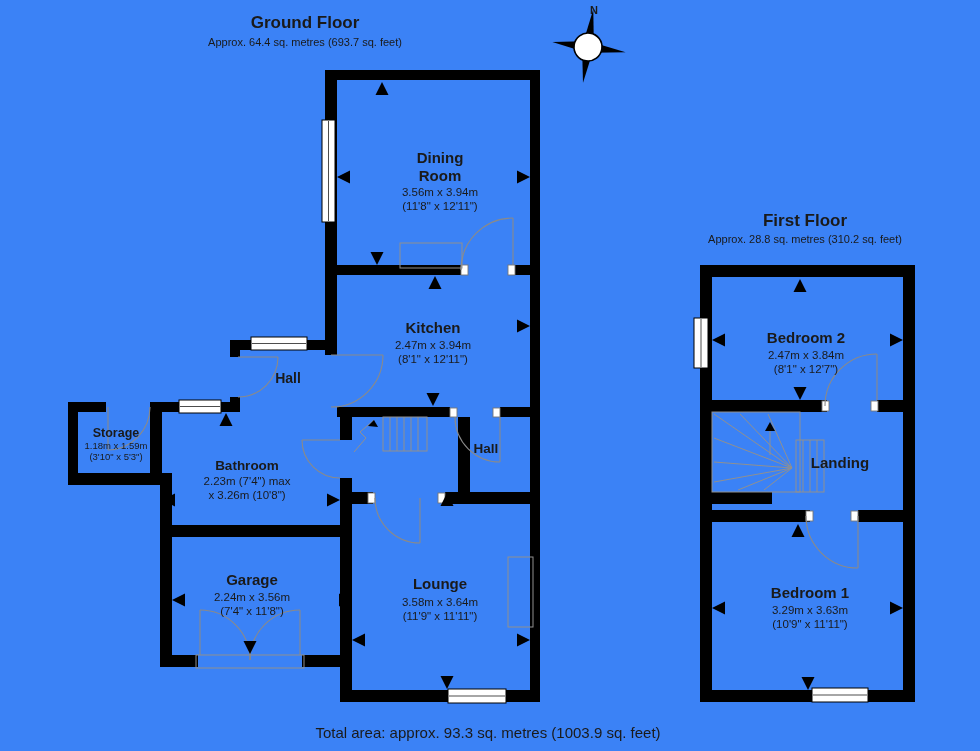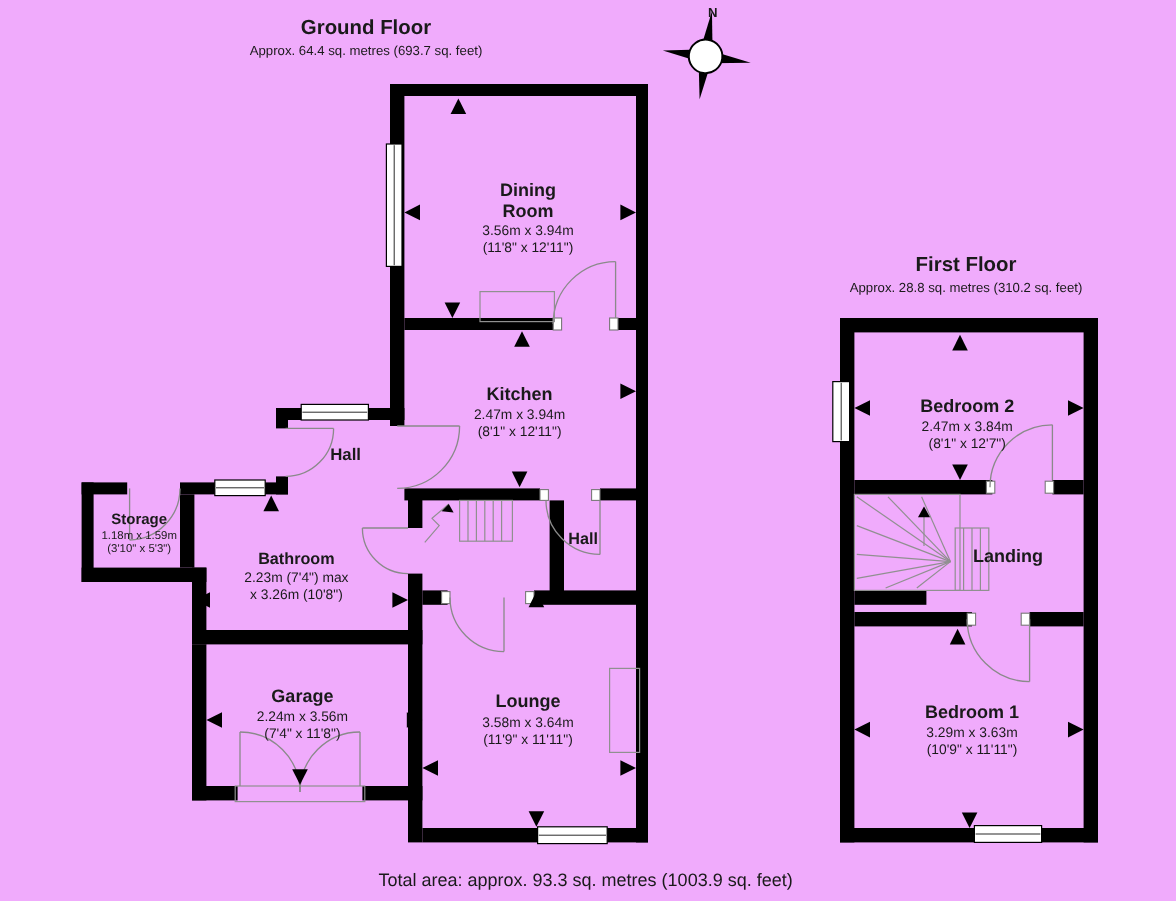--- a/index.html
+++ b/index.html
@@ -1,16 +1,16 @@
 <!DOCTYPE html>
 <html><head>
 <meta charset="utf-8">
 <style>
   html,body{margin:0;padding:0;background:#ffffff;}
-  .page{width:980px;height:751px;position:relative;background:#f0abfc;font-family:"Liberation Sans",sans-serif;}
+  .page{width:980px;height:751px;position:relative;background:#3b82f6;font-family:"Liberation Sans",sans-serif;}
   svg{display:block;}
   text{fill:#1a1a1a;font-family:"Liberation Sans",sans-serif;}
   .title{font-size:17px;font-weight:bold;text-anchor:middle;}
   .subtitle{font-size:11px;text-anchor:middle;}
   .room{font-weight:bold;text-anchor:middle;}
   .r15{font-size:15px;} .r14{font-size:14px;} .r13{font-size:13.5px;} .r12{font-size:12.5px;}
   .dims{font-size:11.5px;text-anchor:middle;}
   .dims-s{font-size:9.5px;text-anchor:middle;}
   .footer{font-size:15px;text-anchor:middle;}
   .wall{fill:#000000;stroke:none;}

